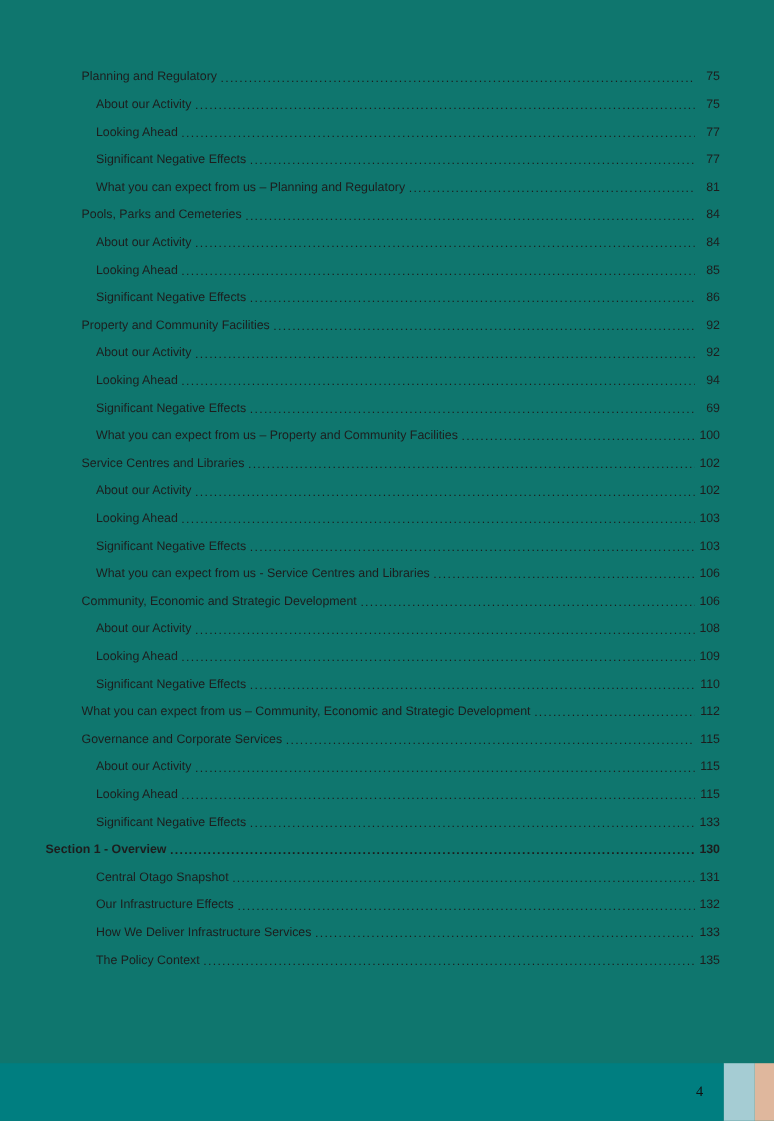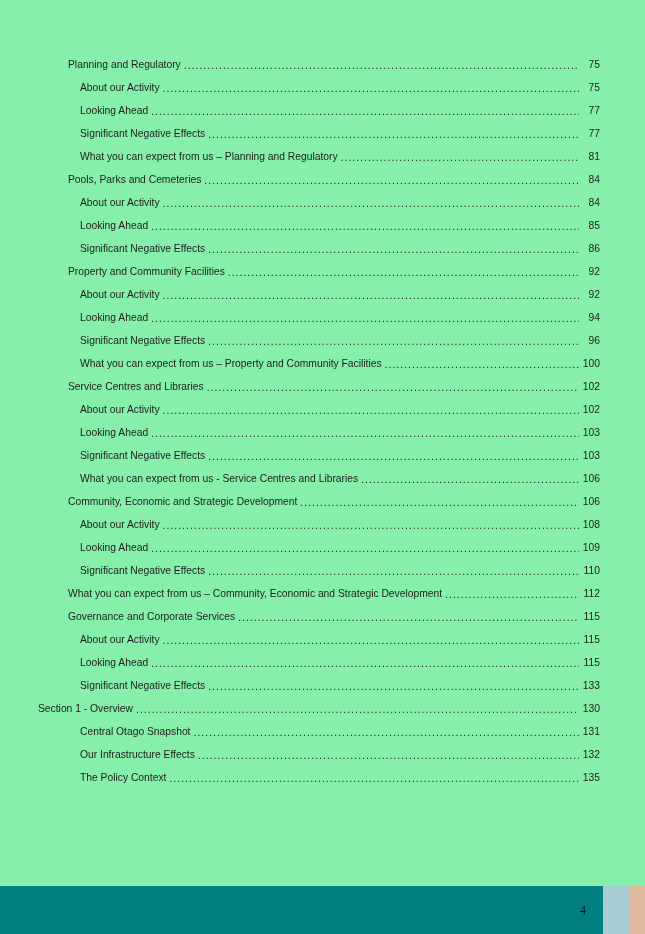--- a/index.html
+++ b/index.html
@@ -10,21 +10,21 @@
     width: 645px;
     height: 934px;
     background: #808080;
     font-family: "Liberation Sans", sans-serif;
     overflow: hidden;
   }
   #page {
     position: relative;
     width: 645px;
     height: 934px;
-    background: #86efac;
+    background: #0f766e;
   }
   #toc {
     position: absolute;
     left: 0;
     top: 0;
     width: 645px;
     padding-top: 48px;
     box-sizing: border-box;
   }
   .toc-row {
@@ -59,21 +59,21 @@
     color: #1d1d1d;
     white-space: nowrap;
   }
   .toc-row .pageno {
     flex: 0 0 auto;
     text-align: right;
     min-width: 19px;
     padding-left: 1px;
   }
   
-  .lvl-0 { padding-left: 38px; }
+  .lvl-0 { padding-left: 38px; font-weight: bold; }
   .lvl-1 { padding-left: 68px; }
   .lvl-2 { padding-left: 80px; justify-content: space-between; }
   .lvl-2w { padding-left: 68px; }
 
   #footer {
     position: absolute;
     left: 0;
     bottom: 0;
     width: 645px;
     height: 48px;
@@ -164,21 +164,21 @@
         <span class="pageno">92</span>
       </div>
       <div class="toc-row lvl-2">
         <span class="title">Looking Ahead</span>
         <span class="leader"></span>
         <span class="pageno">94</span>
       </div>
       <div class="toc-row lvl-2">
         <span class="title">Significant Negative Effects</span>
         <span class="leader"></span>
-        <span class="pageno">96</span>
+        <span class="pageno">69</span>
       </div>
       <div class="toc-row lvl-2">
         <span class="title">What you can expect from us – Property and Community Facilities</span>
         <span class="leader"></span>
         <span class="pageno">100</span>
       </div>
       <div class="toc-row lvl-1">
         <span class="title">Service Centres and Libraries</span>
         <span class="leader"></span>
         <span class="pageno">102</span>
@@ -255,20 +255,25 @@
       </div>
       <div class="toc-row lvl-2">
         <span class="title">Central Otago Snapshot</span>
         <span class="leader"></span>
         <span class="pageno">131</span>
       </div>
       <div class="toc-row lvl-2">
         <span class="title">Our Infrastructure Effects</span>
         <span class="leader"></span>
         <span class="pageno">132</span>
+      </div>
+      <div class="toc-row lvl-2">
+        <span class="title">How We Deliver Infrastructure Services</span>
+        <span class="leader"></span>
+        <span class="pageno">133</span>
       </div>
       <div class="toc-row lvl-2">
         <span class="title">The Policy Context</span>
         <span class="leader"></span>
         <span class="pageno">135</span>
       </div>
     </div>
 
   <div id="footer">
     <div class="bar-main">

